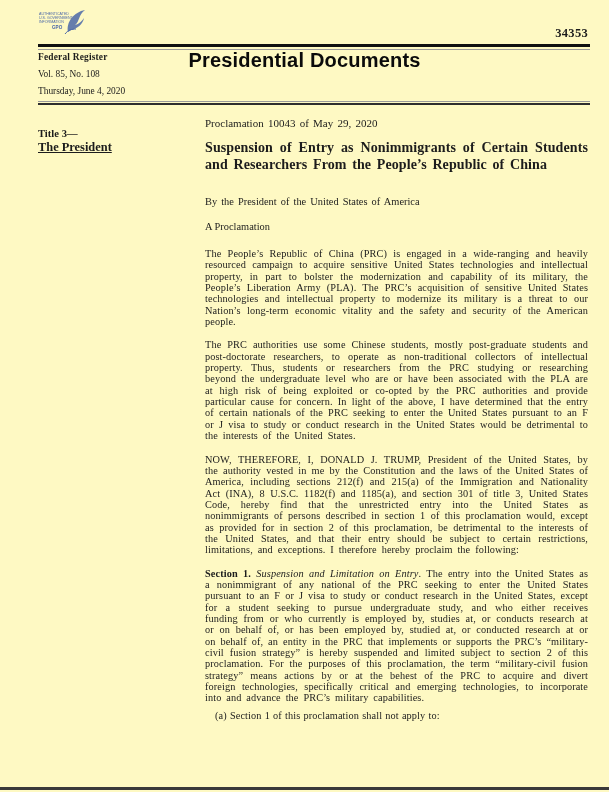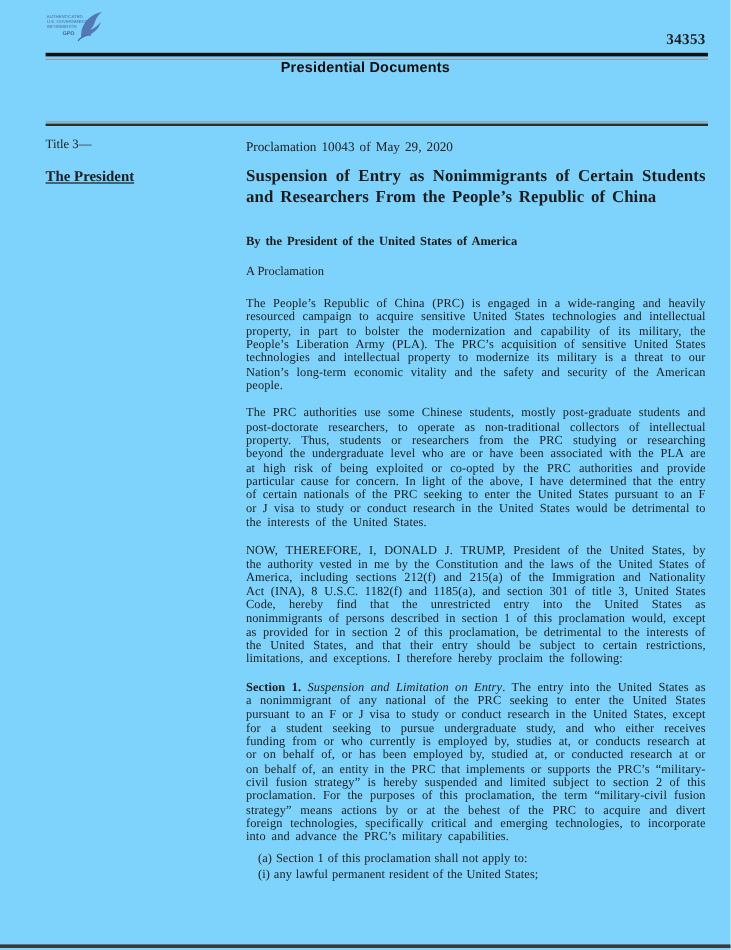--- a/index.html
+++ b/index.html
@@ -1,56 +1,56 @@
 <!DOCTYPE html>
 <html><head>
 <meta charset="utf-8">
 <style>
   html,body{margin:0;padding:0;background:#ffffff;}
   .page{
     position:relative;
     width:609px;height:792px;
-    background:#7dd3fc;
+    background:#fef9c3;
     font-family:"Liberation Serif", serif;
     color:#1c1c1c;
     overflow:hidden;
   }
   
   .gpo-logo{position:absolute;left:38px;top:8px;width:52px;height:32px;}
   .page-number{
     position:absolute;top:26px;right:21px;
     font-size:12.5px;font-weight:bold;letter-spacing:.3px;
   }
   .rule-top{position:absolute;left:38px;top:44px;width:552px;}
   .rule-top .r1{height:3px;background:#101010;}
   .rule-top .r2{height:1px;background:#9a9a9a;margin-top:2px;}
   .masthead-left{position:absolute;left:38px;top:52px;width:160px;font-size:9.4px;}
   .masthead-left .mh-name{font-weight:bold;letter-spacing:.2px;}
   .masthead-left div{margin-bottom:7px;}
   .masthead-section{
     position:absolute;left:0;top:49px;width:609px;text-align:center;
     font-family:"Liberation Sans", sans-serif;
-    font-size:12px;font-weight:bold;letter-spacing:.2px;color:#0b0b0b;
+    font-size:20px;font-weight:bold;letter-spacing:.2px;color:#0b0b0b;
   }
   .rule-mid{position:absolute;left:38px;top:101px;width:552px;}
   .rule-mid .r1{height:1px;background:#9a9a9a;}
   .rule-mid .r2{height:2px;background:#2e2e2e;margin-top:1px;}
   
   .margin-col{position:absolute;left:38px;top:112px;width:150px;}
-  .margin-title{position:absolute;left:0;top:3px;font-size:10.6px;font-weight:normal;}
+  .margin-title{position:absolute;left:0;top:16px;font-size:10.6px;font-weight:bold;}
   .margin-president{position:absolute;left:0;top:28px;font-size:12.4px;font-weight:bold;text-decoration:underline;}
   
   .doc-col{position:absolute;left:205px;top:112px;width:383px;}
   .proc-line{position:absolute;left:0;top:5px;font-size:11px;font-weight:normal;word-spacing:1.5px;}
   .doc-title{
     position:absolute;left:0;top:28px;width:383px;
     font-size:14px;font-weight:bold;line-height:16.5px;
     text-align:justify;letter-spacing:.1px;word-spacing:2px;
   }
-  .byline{position:absolute;left:0;top:84px;font-size:10.4px;font-weight:bold;word-spacing:1.5px;}
+  .byline{position:absolute;left:0;top:84px;font-size:10.4px;font-weight:normal;word-spacing:1.5px;}
   .proc-heading{position:absolute;left:0;top:109px;font-size:10.4px;font-weight:normal;}
   .doc-body{
     position:absolute;left:0;top:124px;width:383px;
     font-size:10.3px;line-height:11.35px;
     letter-spacing:.1px;word-spacing:2.2px;
     text-align:justify;
   }
   .doc-body p{margin:12px 0 6px 0;}
   .doc-body p.item{padding-left:10px;text-align:left;margin:0 0 2.5px 0;word-spacing:.5px;font-family:Liberation Serif, serif;}
   .doc-body p.secline{margin:0 0 3px 0;text-align:left;word-spacing:.5px;}
@@ -77,20 +77,25 @@
     </svg>
   </div>
 
   <div class="page-number">34353</div>
 
   <div class="rule-top">
       <div class="r1"></div>
       <div class="r2"></div>
     </div>
 
+  <div class="masthead-left">
+    <div class="mh-name">Federal Register</div>
+    <div>Vol. 85, No. 108</div>
+    <div>Thursday, June 4, 2020</div>
+  </div>
   <div class="masthead-section">Presidential Documents</div>
 
   <div class="rule-mid">
       <div class="r1"></div>
       <div class="r2"></div>
     </div>
 
   <div class="margin-col">
     <div class="margin-title">Title 3—</div>
     <div class="margin-president">The President</div>
@@ -101,19 +106,18 @@
     <div class="doc-title">Suspension of Entry as Nonimmigrants of Certain Students and Researchers From the People’s Republic of China</div>
     <div class="byline">By the President of the United States of America</div>
     <div class="proc-heading">A Proclamation</div>
 
     <div class="doc-body">
       <p>The People’s Republic of China (PRC) is engaged in a wide-ranging and heavily resourced campaign to acquire sensitive United States technologies and intellectual property, in part to bolster the modernization and capability of its military, the People’s Liberation Army (PLA). The PRC’s acquisition of sensitive United States technologies and intellectual property to modernize its military is a threat to our Nation’s long-term economic vitality and the safety and security of the American people.</p>
       <p>The PRC authorities use some Chinese students, mostly post-graduate students and post-doctorate researchers, to operate as non-traditional collectors of intellectual property. Thus, students or researchers from the PRC studying or researching beyond the undergraduate level who are or have been associated with the PLA are at high risk of being exploited or co-opted by the PRC authorities and provide particular cause for concern. In light of the above, I have determined that the entry of certain nationals of the PRC seeking to enter the United States pursuant to an F or J visa to study or conduct research in the United States would be detrimental to the interests of the United States.</p>
       <p>NOW, THEREFORE, I, DONALD J. TRUMP, President of the United States, by the authority vested in me by the Constitution and the laws of the United States of America, including sections 212(f) and 215(a) of the Immigration and Nationality Act (INA), 8 U.S.C. 1182(f) and 1185(a), and section 301 of title 3, United States Code, hereby find that the unrestricted entry into the United States as nonimmigrants of persons described in section 1 of this proclamation would, except as provided for in section 2 of this proclamation, be detrimental to the interests of the United States, and that their entry should be subject to certain restrictions, limitations, and exceptions. I therefore hereby proclaim the following:</p>
       <p><b>Section 1.</b> <i>Suspension and Limitation on Entry</i><span>. The entry into the United States as a nonimmigrant of any national of the PRC seeking to enter the United States pursuant to an F or J visa to study or conduct research in the United States, except for a student seeking to pursue undergraduate study, and who either receives funding from or who currently is employed by, studies at, or conducts research at or on behalf of, or has been employed by, studied at, or conducted research at or on behalf of, an entity in the PRC that implements or supports the PRC’s “military-civil fusion strategy” is hereby suspended and limited subject to section 2 of this proclamation. For the purposes of this proclamation, the term “military-civil fusion strategy” means actions by or at the behest of the PRC to acquire and divert foreign technologies, specifically critical and emerging technologies, to incorporate into and advance the PRC’s military capabilities.</span></p>
       <p class="item">(a) Section 1 of this proclamation shall not apply to:</p>
-      <p class="item">(i) any lawful permanent resident of the United States;</p>
     </div>
   </div>
 
   <div class="rule-bottom"></div>
 
 </div>
 
 </body></html>

